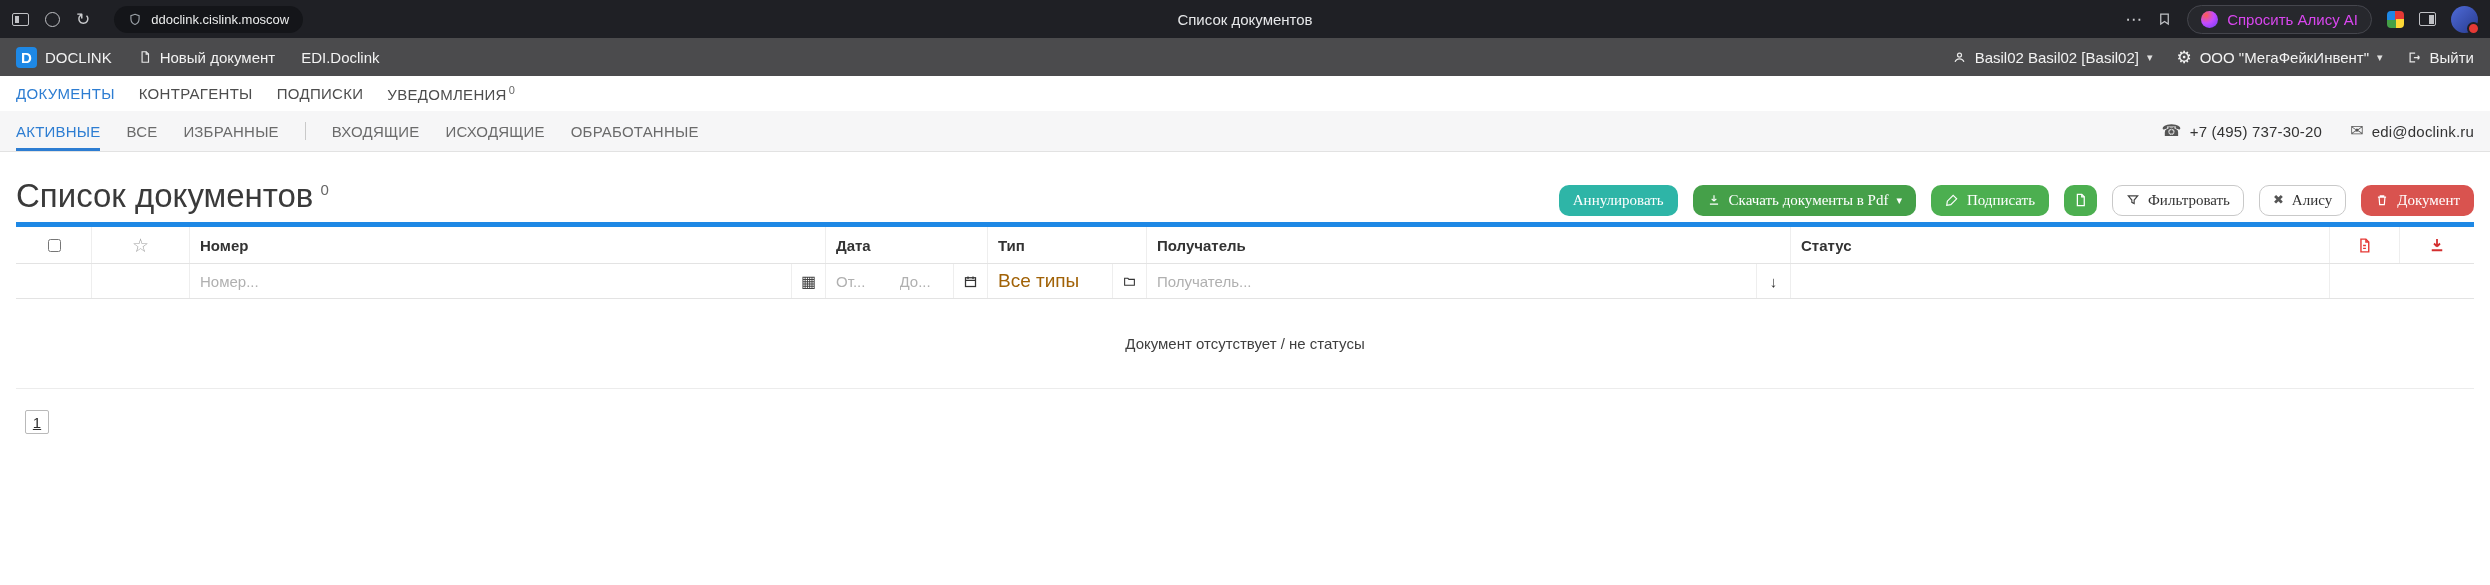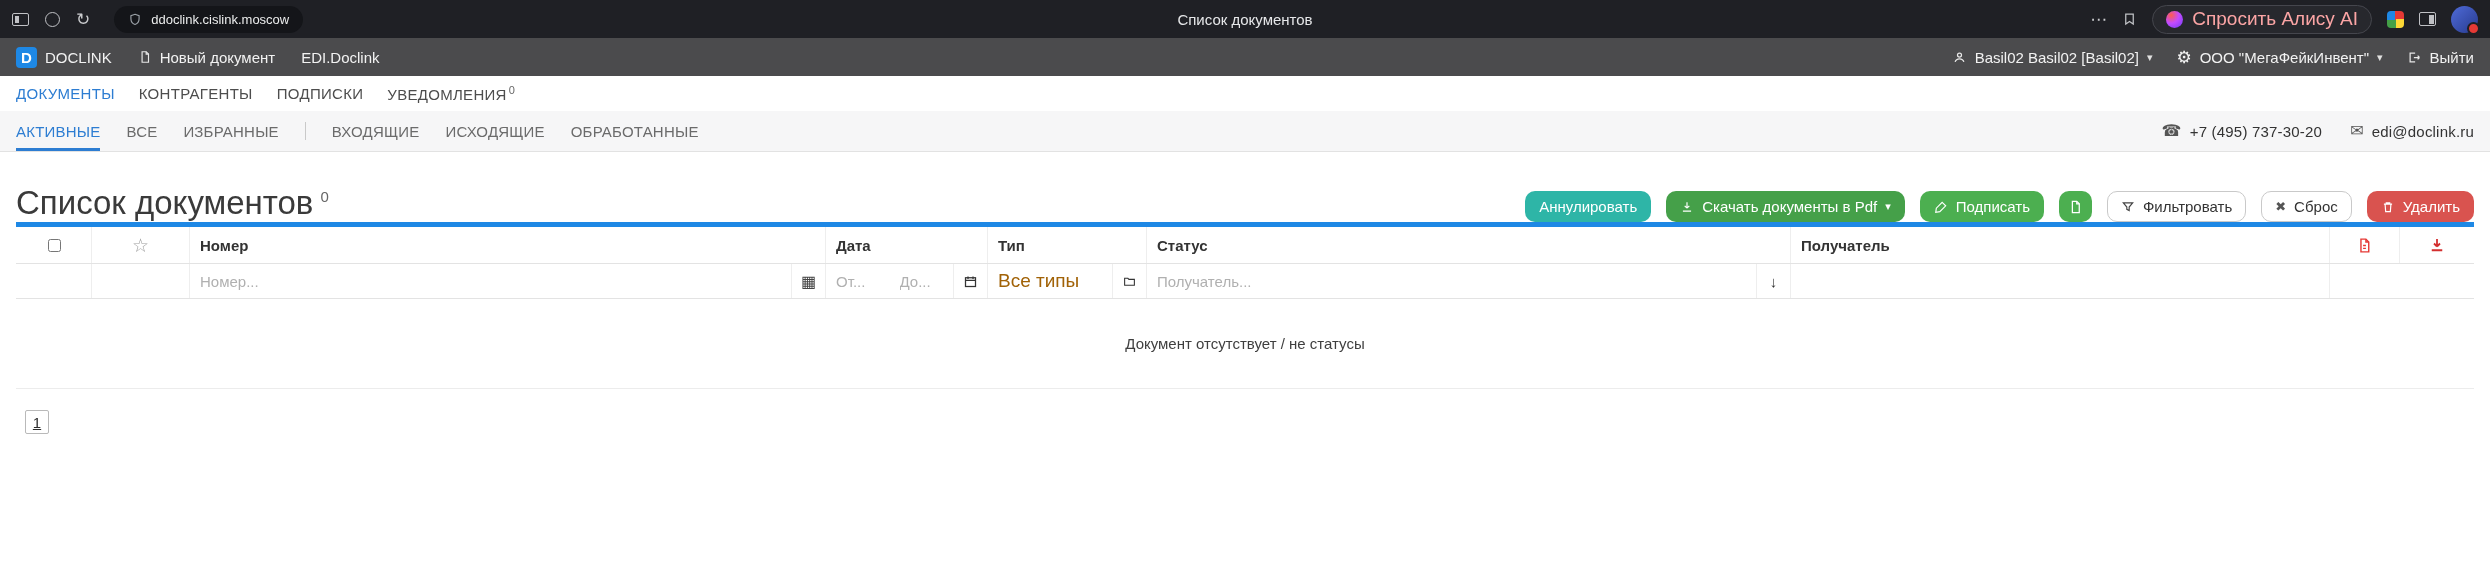--- a/index.html
+++ b/index.html
@@ -13,21 +13,21 @@
   .bleft{display:flex;align-items:center;gap:16px}
   .glyph{font-size:17px;line-height:1}
   .sidebar-ico{width:17px;height:13px;border:1.5px solid #c0c1c5;border-radius:2px;position:relative;display:inline-block}
   .sidebar-ico::after{content:"";position:absolute;left:2px;top:2px;bottom:2px;width:4px;background:#c0c1c5}
   .profile-ico{width:15px;height:15px;border:1.5px solid #c0c1c5;border-radius:50%;display:inline-block}
   .url{display:flex;align-items:center;gap:9px;background:#141519;border-radius:15px;height:27px;padding:0 14px;margin-left:8px}
   .url-txt{font-size:13px;color:#eceded}
   .btitle{position:absolute;left:50%;top:50%;transform:translate(-50%,-50%);font-size:15px;color:#e6e7e9;white-space:nowrap}
   .bright{margin-left:auto;display:flex;align-items:center;gap:15px}
   .alice{display:flex;align-items:center;gap:9px;height:29px;padding:0 13px;border-radius:15px;border:1px solid #45464d;
-         background:#27282d;color:#fca5a5;font-size:19px;font-family:inherit;cursor:pointer}
+         background:#27282d;color:#d946ef;font-size:15px;font-family:inherit;cursor:pointer}
   .alice-dot{width:17px;height:17px;border-radius:50%;background:radial-gradient(circle at 30% 25%,#ff5c4d 0%,#c44bff 45%,#6f3df5 100%)}
   .ext-ico{width:17px;height:17px;border-radius:4px;display:inline-block;
            background:conic-gradient(#e53935 0 25%,#fdd835 0 50%,#43a047 0 75%,#1e88e5 0)}
   .panels-ico{width:17px;height:14px;border:1.5px solid #c0c1c5;border-radius:2px;position:relative;display:inline-block}
   .panels-ico::after{content:"";position:absolute;right:1.5px;top:1.5px;bottom:1.5px;width:5px;background:#c0c1c5}
   .bavatar{width:27px;height:27px;border-radius:50%;background:linear-gradient(135deg,#4f6bd8,#273a8e);position:relative;display:inline-block}
   .bavatar::after{content:"";position:absolute;right:-2px;bottom:-2px;width:9px;height:9px;border-radius:50%;background:#e53935;border:2px solid #1f2025}
 
   
   .ahdr{height:38px;background:#4b4b4d;display:flex;align-items:center;padding:0 16px;font-size:15px;color:#f2f2f2}
@@ -51,26 +51,26 @@
         padding:0 16px;font-size:15px;letter-spacing:.2px}
   .snav .itm{color:#6b6b6b;text-transform:uppercase;height:100%;display:flex;align-items:center;
              border-bottom:3px solid transparent;padding-top:3px;cursor:pointer;white-space:nowrap}
   .snav .itm.active{color:#2d7dd2;border-bottom-color:#2d7dd2}
   .vdiv{width:1px;height:18px;background:#c9c9c9}
   .snav-right{margin-left:auto;display:flex;align-items:center;gap:28px;color:#333}
   .contact{display:flex;align-items:center;gap:8px}
   .contact .glyph{color:#555;font-size:16px}
 
   
-  .phead{margin:18px 16px 0;height:52px;display:flex;align-items:flex-end;justify-content:space-between}
+  .phead{margin:18px 16px 0;height:52px;display:flex;align-items:center;justify-content:space-between}
   h1{margin:0;font-size:33px;font-weight:400;color:#3a3a3a}
   .h-sup{font-size:15px;color:#666;margin-left:7px}
   .toolbar{display:flex;align-items:center;gap:15px;margin-top:8px}
   .btn{height:31px;border-radius:10px;border:1px solid transparent;display:flex;align-items:center;gap:8px;
-       padding:0 13px;font-size:15px;font-family:Liberation Sans, sans-serif;color:#fff;cursor:pointer;white-space:nowrap}
+       padding:0 13px;font-size:15px;font-family:Liberation Serif, serif;color:#fff;cursor:pointer;white-space:nowrap}
   .btn.teal{background:#2eb5a7}
   .btn.green{background:#45a049}
   .btn.green2{background:#4caf50}
   .btn.light{background:#fff;border-color:#c9c9c9;color:#333}
   .btn.red{background:#d9534f}
   .btn.sq{width:33px;padding:0;justify-content:center}
   .btn .caret{color:inherit}
   .btn .x{font-size:13px;color:#555}
 
   
@@ -240,44 +240,44 @@
         </svg>
       </button>
       <button class="btn light">
         <svg width="14" height="14" viewBox="0 0 24 24" fill="none" stroke="#444" stroke-width="2">
           <path d="M4 5h16l-6 7v6l-4-2v-4z"></path>
         </svg>
         <span>Фильтровать</span>
       </button>
       <button class="btn light">
         <span class="x">✖</span>
-        <span>Сброс</span>
+        <span>Алису</span>
       </button>
       <button class="btn red">
         <svg width="14" height="14" viewBox="0 0 24 24" fill="none" stroke="#fff" stroke-width="2">
           <path d="M5 7h14M9 7V5h6v2M7 7l1 13h8l1-13"></path>
         </svg>
-        <span>Удалить</span>
+        <span>Документ</span>
       </button>
     </div>
   </div>
 
   <div class="tbl">
     <div class="trow thead">
       <div class="cell center">
         <input type="checkbox" style="">
       </div>
       <div class="cell center">
         <span class="star">☆</span>
       </div>
       <div class="cell">Номер</div>
       <div class="cell">Дата</div>
       <div class="cell">Тип</div>
+      <div class="cell">Получатель</div>
       <div class="cell">Статус</div>
-      <div class="cell">Получатель</div>
       <div class="cell center">
         <svg width="17" height="19" viewBox="0 0 24 24" fill="none" stroke="#e53935" stroke-width="2">
           <path d="M7 3h7l4 4v14H7z"></path>
             <path d="M14 3v4h4"></path>
             <path d="M10 12h4M10 16h4"></path>
         </svg>
       </div>
       <div class="cell center">
         <svg width="18" height="18" viewBox="0 0 24 24" fill="none" stroke="#d32f2f" stroke-width="2.4">
           <path d="M12 4v10m0 0l-4-4m4 4l4-4M5 19h14"></path>

